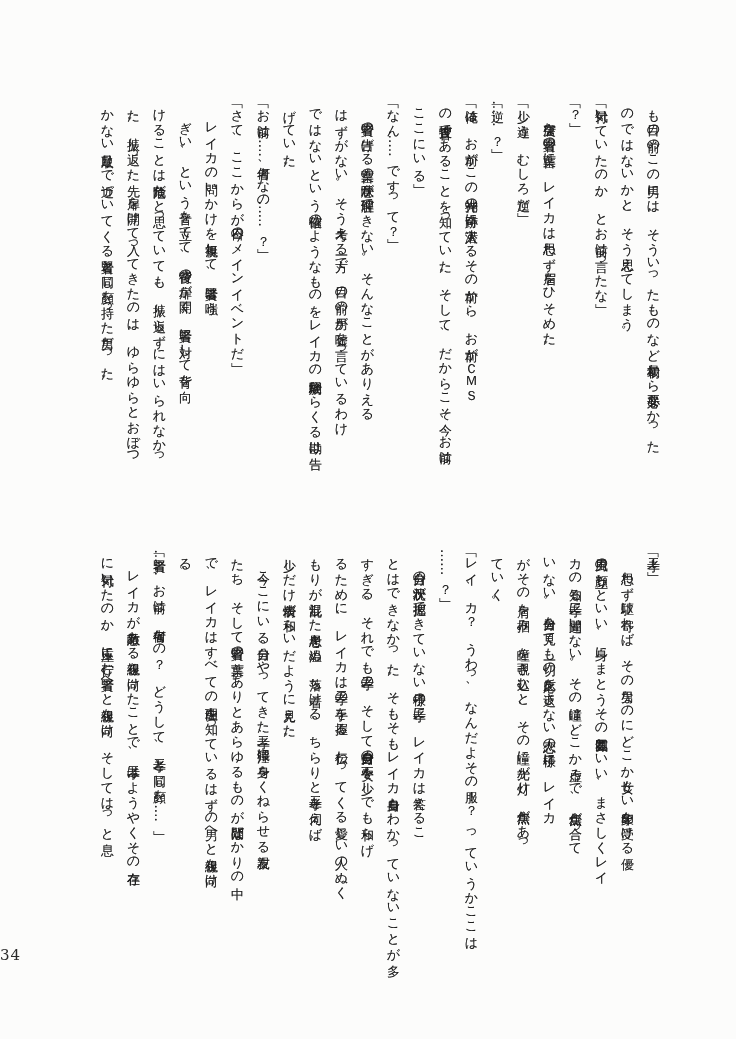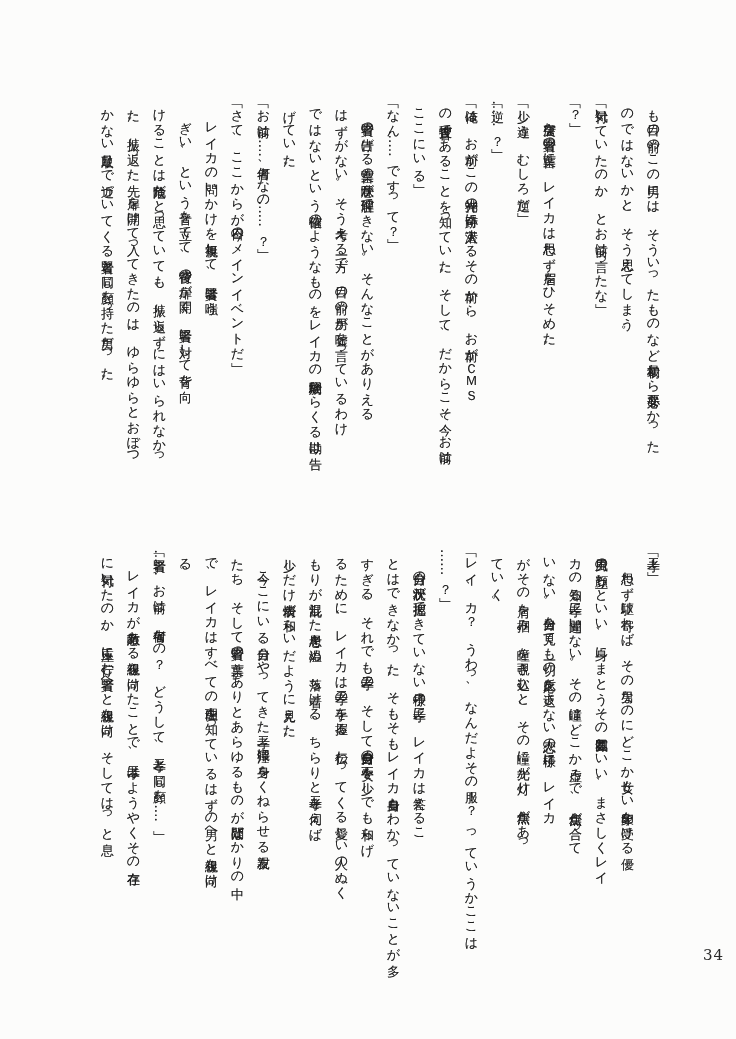--- a/index.html
+++ b/index.html
@@ -27,23 +27,23 @@
     text-shadow: 0 0 0.4px rgba(20,20,20,0.45);
   }
   .text-block.upper { top: 100px; height: 398px; }
   .text-block.lower { top: 549px; height: 398px; }
   .tcol {
     white-space: nowrap;
   }
   .page-number {
     position: absolute;
     left: 0;
-    right: 12px;
+    right: 4px;
     top: 946px;
-    text-align: right;
+    text-align: left;
     font-size: 15px;
     letter-spacing: 1px;
     color: #2a2a2a;
     font-family: "DejaVu Serif", "Liberation Serif", serif;
   }
 </style>
 </head>
 <body>
 
 <div class="page">

